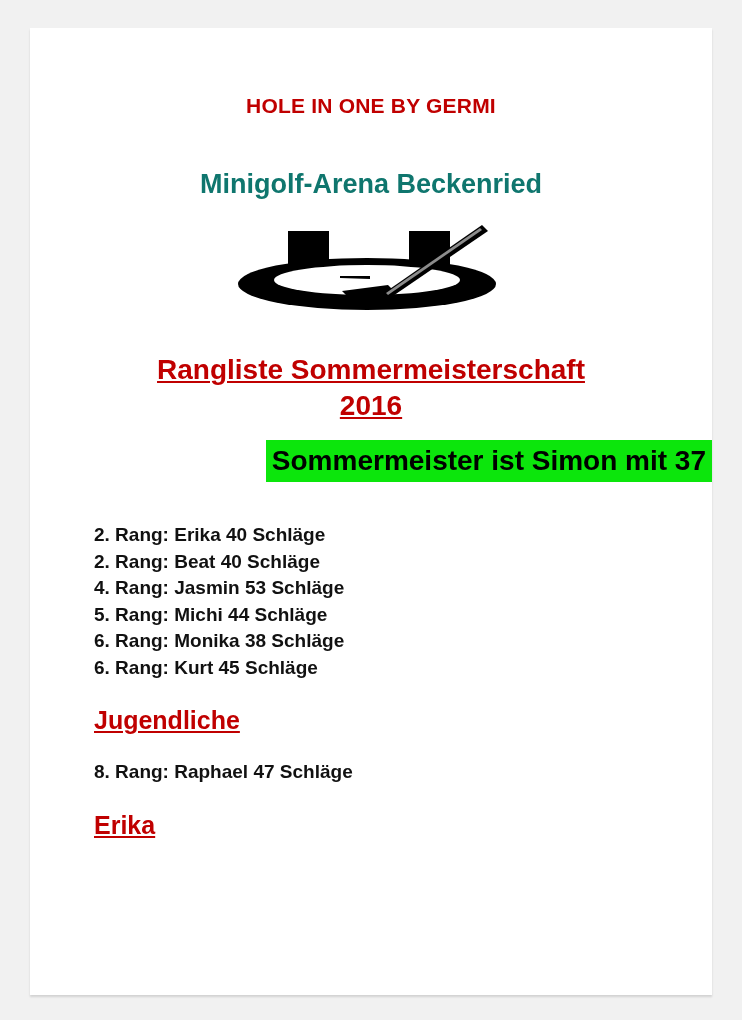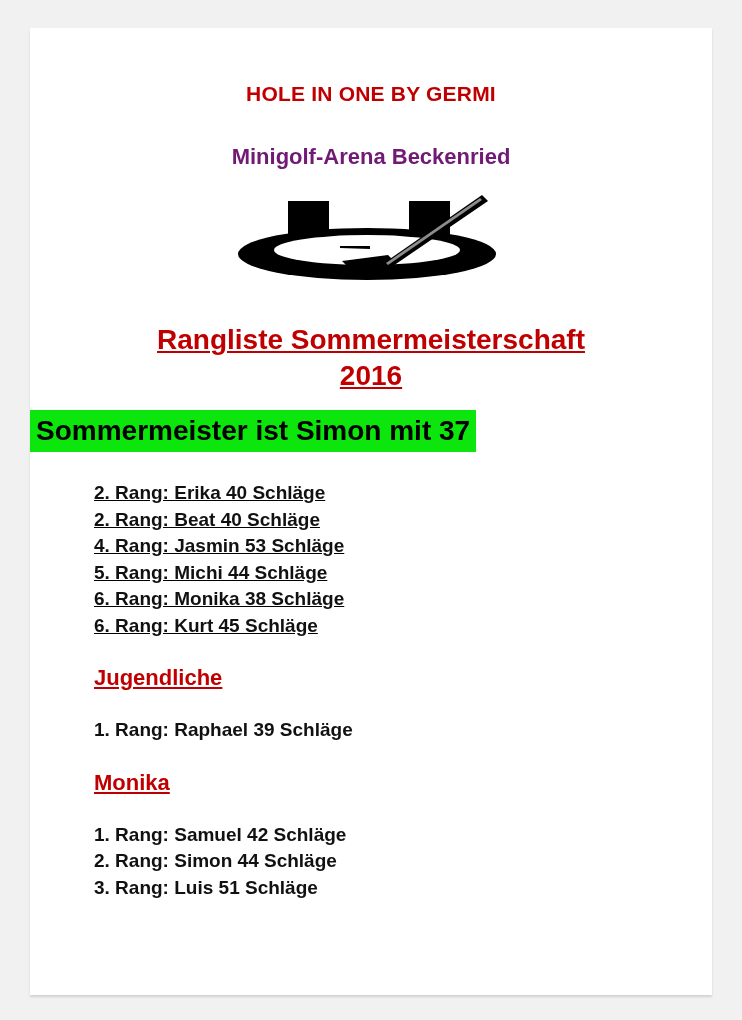--- a/index.html
+++ b/index.html
@@ -19,36 +19,36 @@
     left: 30px;
     top: 28px;
     width: 682px;
     height: 967px;
     background: #ffffff;
     box-shadow: 0 2px 2px rgba(0,0,0,0.13);
     overflow: hidden;
   }
 
   .doc-title {
-    margin: 4px;
+    margin: 16px;
     padding-top: 49px;
     text-align: center;
     color: #c00000;
     font-size: 21px;
     font-weight: bold;
     letter-spacing: 0.2px;
     line-height: 1.2;
   }
 
   .doc-subtitle {
     margin: 0;
     padding-top: 34px;
     text-align: center;
-    color: #701a75;
-    font-size: 22px;
+    color: #0f766e;
+    font-size: 27px;
     font-weight: bold;
     line-height: 1.2;
   }
 
   
   .logo-wrap {
     margin-top: 18px;
     text-align: center;
     line-height: 0;
   }
@@ -68,54 +68,54 @@
   }
   .section-heading .ul {
     text-decoration: underline;
     text-decoration-thickness: 2px;
     text-underline-offset: 2px;
   }
 
   
   .champion-row {
     margin-top: 16px;
-    text-align: left;
+    text-align: right;
   }
   .champion {
     display: inline-block;
     background: #0ce60c;
     color: #000000;
     font-size: 28px;
     font-weight: bold;
     line-height: 1.5;
     padding: 0 6px;
     white-space: nowrap;
   }
 
   
   .list-block {
     margin: 0;
     padding: 0 0 0 64px;
     list-style: none;
   }
-  .list-block.first { padding-top: 28px; text-decoration: underline; }
+  .list-block.first { padding-top: 40px; }
 
   .list-block li {
     color: #111111;
     font-size: 19px;
     font-weight: bold;
     line-height: 26.5px;
     white-space: nowrap;
   }
 
   .cat-heading {
     margin: 0;
     padding: 26px 0 0 64px;
     color: #c00000;
-    font-size: 22px;
+    font-size: 25px;
     font-weight: bold;
     line-height: 26px;
   }
   .cat-heading span {
     text-decoration: underline;
     text-decoration-thickness: 2px;
     text-underline-offset: 2px;
   }
   .gap-after-heading { height: 26px; }
 </style>
@@ -165,26 +165,21 @@
       <li>5. Rang: Michi 44 Schläge</li>
       <li>6. Rang: Monika 38 Schläge</li>
       <li>6. Rang: Kurt 45 Schläge</li>
     </ul>
 
   <p class="cat-heading">
     <span>Jugendliche</span>
   </p>
   <div class="gap-after-heading"></div>
   <ul class="list-block">
-      <li>1. Rang: Raphael 39 Schläge</li>
+      <li>8. Rang: Raphael 47 Schläge</li>
     </ul>
 
   <p class="cat-heading">
-    <span>Monika</span>
+    <span>Erika</span>
   </p>
   <div class="gap-after-heading"></div>
-  <ul class="list-block">
-      <li>1. Rang: Samuel 42 Schläge</li>
-      <li>2. Rang: Simon 44 Schläge</li>
-      <li>3. Rang: Luis 51 Schläge</li>
-    </ul>
 
 </div>
 
 </body></html>

